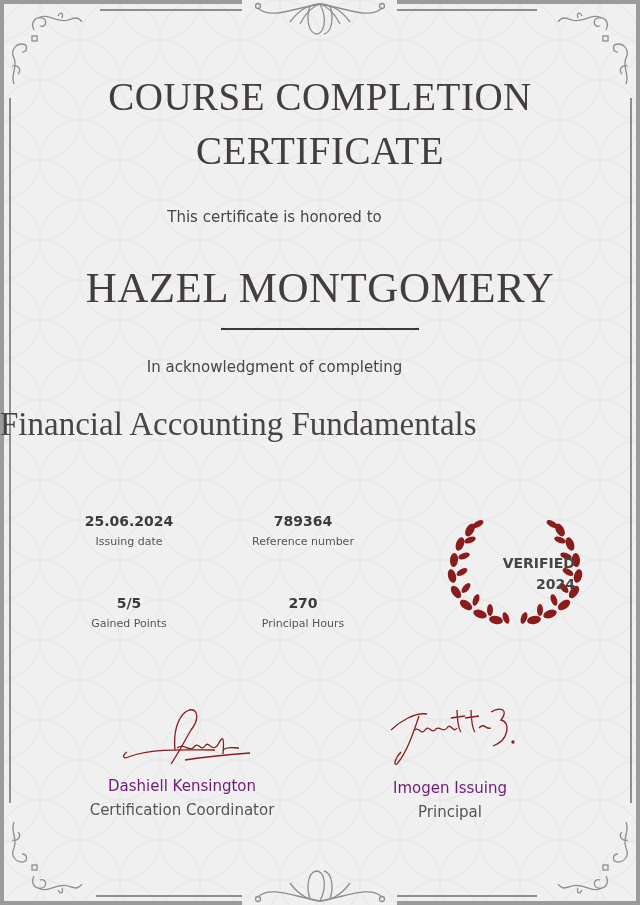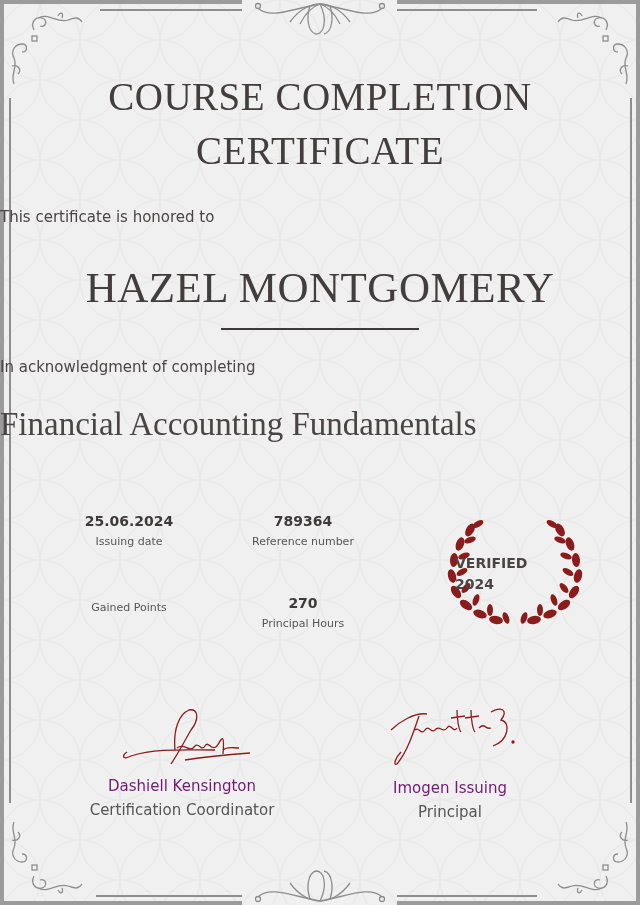--- a/index.html
+++ b/index.html
@@ -3,28 +3,28 @@
 <meta charset="utf-8">
 <style>
   html, body { margin: 0; padding: 0; }
   body { width: 640px; height: 905px; background: #efefef; position: relative; overflow: hidden; font-family: "DejaVu Sans", sans-serif; color: #3f3a3a; }
   .page { position: absolute; inset: 0; background: #f0f0f0; }
   .bg-pattern { position: absolute; inset: 0; opacity: 0.35; }
   .outer { position: absolute; background: #9b9b9b; }
   .thin { position: absolute; background: #8e8e8e; }
   .sans { font-family: "DejaVu Sans", "Liberation Sans", sans-serif; }
   .title { position: absolute; left: 0; width: 640px; text-align: center; font-size: 39px; letter-spacing: 0.5px; color: #443d3d; font-family: "Liberation Serif", "DejaVu Serif", serif; line-height: 1; }
-  .small { position: absolute; left: 0; width: 549px; text-align: left; font-size: 15px; color: #4a4444; }
+  .small { position: absolute; left: 0; width: 549px; text-align: center; font-size: 15px; color: #4a4444; }
   .name { position: absolute; left: 0; width: 640px; text-align: center; font-size: 43px; color: #443d3d; font-family: "Liberation Serif", "DejaVu Serif", serif; line-height: 1; letter-spacing: 0.5px; }
   .course { position: absolute; left: 0; width: 556px; text-align: left; font-size: 33px; color: #4a4444; font-family: "Liberation Serif", "DejaVu Serif", serif; line-height: 1; }
   .divider { position: absolute; left: 221px; width: 198px; height: 2px; top: 328px; background: #3f3a3a; }
   .stat { position: absolute; width: 170px; text-align: center; }
   .stat .v { font-size: 14px; font-weight: bold; color: #3f3a3a; }
   .stat .l { font-size: 11px; color: #555; margin-top: 6px; }
-  .seal-text { position: absolute; left: 455px; width: 120px; text-align: left; font-size: 14px; font-weight: bold; color: #4a4444; line-height: 21px; top: 553px; }
+  .seal-text { position: absolute; left: 455px; width: 120px; text-align: right; font-size: 14px; font-weight: bold; color: #4a4444; line-height: 21px; top: 553px; }
   .signer { position: absolute; text-align: center; width: 240px; }
   .signer .n { font-size: 15px; color: #701a75; }
   .signer .r { font-size: 15px; color: #555; margin-top: 6px; }
   svg { position: absolute; overflow: visible; }
 </style>
 </head>
 <body>
 
 <div class="page">
 
@@ -122,20 +122,21 @@
 
   <div class="stat" style="left:44px;top:513px">
     <div class="v">25.06.2024</div>
     <div class="l">Issuing date</div>
   </div>
   <div class="stat" style="left:218px;top:513px">
     <div class="v">789364</div>
     <div class="l">Reference number</div>
   </div>
   <div class="stat" style="left:44px;top:595px">
+    <div class="v">5/5</div>
     <div class="l">Gained Points</div>
   </div>
   <div class="stat" style="left:218px;top:595px">
     <div class="v">270</div>
     <div class="l">Principal Hours</div>
   </div>
 
   <svg width="150" height="120" style="left:440px;top:512px" viewBox="0 0 150 120" fill="#8a1c1c">
     <g>
       <ellipse cx="30" cy="18" rx="4" ry="7" transform="rotate(30 30 18)"></ellipse>

